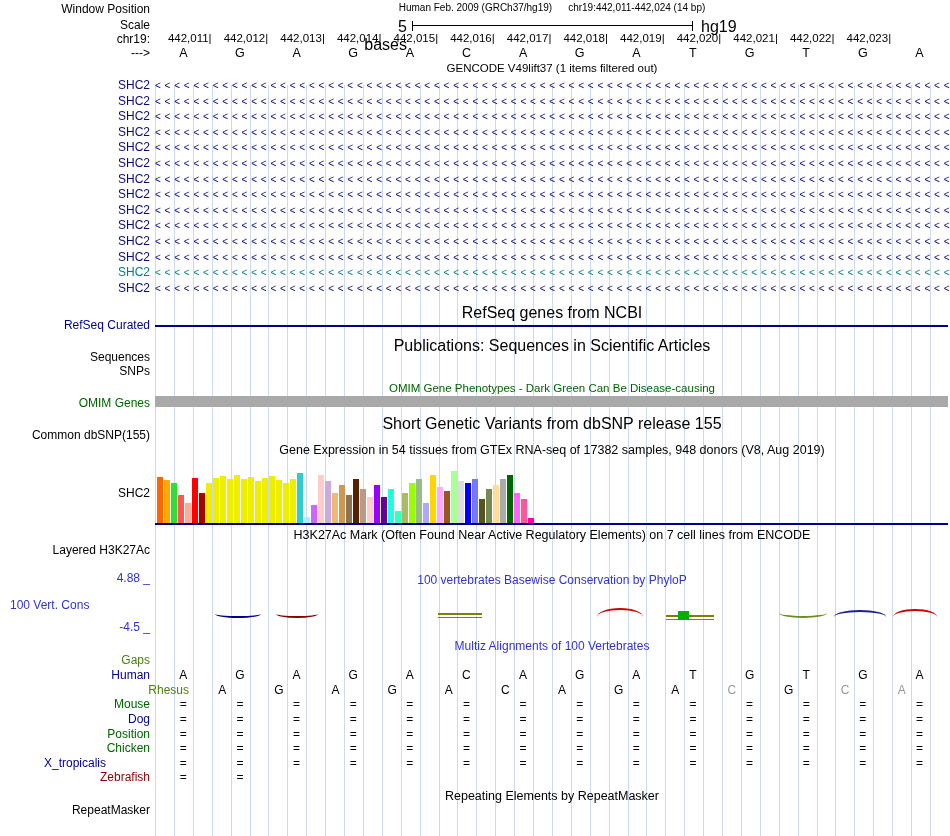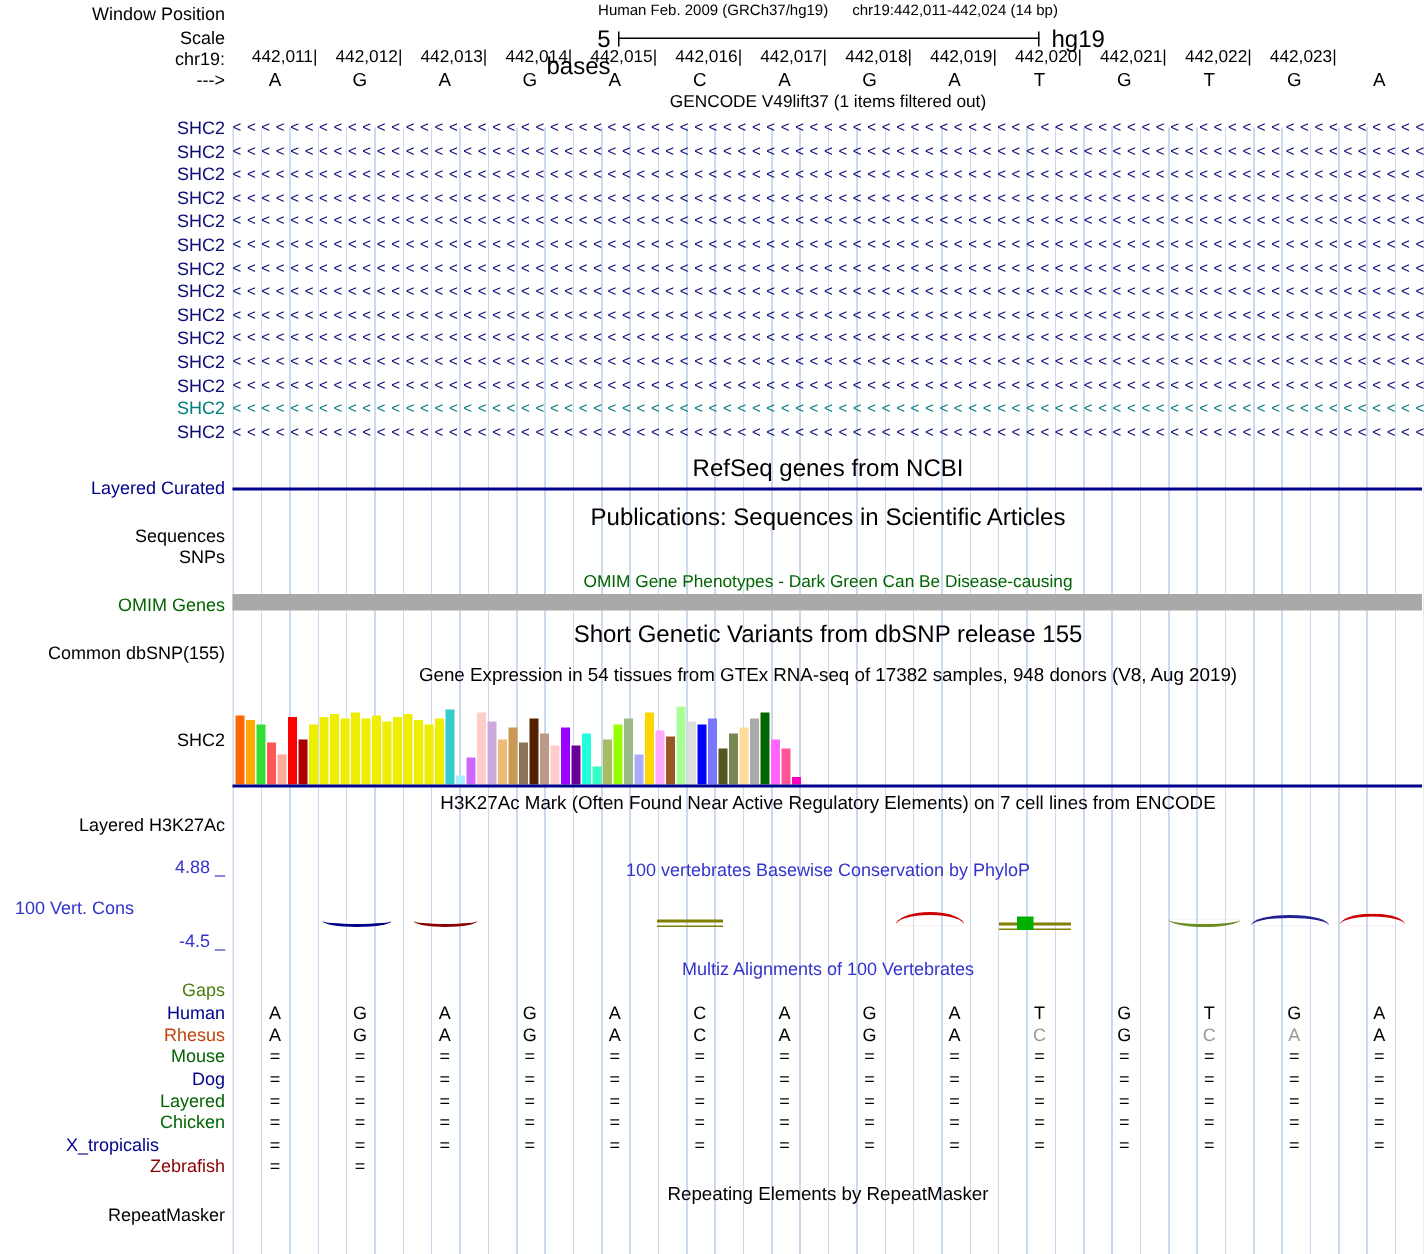--- a/index.html
+++ b/index.html
@@ -153,21 +153,21 @@
       <div class="g-label" style="color: rgb(0, 126, 126);">SHC2</div>
       <div class="arrow-line" style="color: rgb(0, 126, 126);">&lt; &lt; &lt; &lt; &lt; &lt; &lt; &lt; &lt; &lt; &lt; &lt; &lt; &lt; &lt; &lt; &lt; &lt; &lt; &lt; &lt; &lt; &lt; &lt; &lt; &lt; &lt; &lt; &lt; &lt; &lt; &lt; &lt; &lt; &lt; &lt; &lt; &lt; &lt; &lt; &lt; &lt; &lt; &lt; &lt; &lt; &lt; &lt; &lt; &lt; &lt; &lt; &lt; &lt; &lt; &lt; &lt; &lt; &lt; &lt; &lt; &lt; &lt; &lt; &lt; &lt; &lt; &lt; &lt; &lt; &lt; &lt; &lt; &lt; &lt; &lt; &lt; &lt; &lt; &lt; &lt; &lt; &lt; &lt; &lt; &lt; &lt; &lt; &lt; &lt; &lt; &lt; &lt; &lt; &lt; </div>
     </div>
     <div class="g-row">
       <div class="g-label" style="color: rgb(12, 12, 120);">SHC2</div>
       <div class="arrow-line" style="color: rgb(12, 12, 120);">&lt; &lt; &lt; &lt; &lt; &lt; &lt; &lt; &lt; &lt; &lt; &lt; &lt; &lt; &lt; &lt; &lt; &lt; &lt; &lt; &lt; &lt; &lt; &lt; &lt; &lt; &lt; &lt; &lt; &lt; &lt; &lt; &lt; &lt; &lt; &lt; &lt; &lt; &lt; &lt; &lt; &lt; &lt; &lt; &lt; &lt; &lt; &lt; &lt; &lt; &lt; &lt; &lt; &lt; &lt; &lt; &lt; &lt; &lt; &lt; &lt; &lt; &lt; &lt; &lt; &lt; &lt; &lt; &lt; &lt; &lt; &lt; &lt; &lt; &lt; &lt; &lt; &lt; &lt; &lt; &lt; &lt; &lt; &lt; &lt; &lt; &lt; &lt; &lt; &lt; &lt; &lt; &lt; &lt; &lt; </div>
     </div>
   </div>
 
 <div class="center-title t11" style="top:304px">RefSeq genes from NCBI</div>
-<div class="side-label navy" style="top:319px">Layered Curated</div>
+<div class="side-label navy" style="top:319px">RefSeq Curated</div>
 <div id="refseq-line"></div>
 
 <div class="center-title t11" style="top:337px">Publications: Sequences in Scientific Articles</div>
 <div class="side-label" style="top:351px">Sequences</div>
 <div class="side-label" style="top:365px">SNPs</div>
 
 <div class="center-title t115 dkgreen" style="top:382px">OMIM Gene Phenotypes - Dark Green Can Be Disease-causing</div>
 <div class="side-label dkgreen" style="top:397px">OMIM Genes</div>
 <div id="omim-bar"></div>
 
@@ -269,21 +269,21 @@
         <div class="cell mz-cell">G</div>
         <div class="cell mz-cell">A</div>
         <div class="cell mz-cell">T</div>
         <div class="cell mz-cell">G</div>
         <div class="cell mz-cell">T</div>
         <div class="cell mz-cell">G</div>
         <div class="cell mz-cell">A</div>
       </div>
     </div>
     <div class="mz-row">
-      <div class="mz-label" style="color: #c2410c;">Rhesus</div>
+      <div class="mz-label" style="color: #4d7c0f; margin-left: 39px;">Rhesus</div>
       <div class="mz-cells">
         <div class="cell mz-cell">A</div>
         <div class="cell mz-cell">G</div>
         <div class="cell mz-cell">A</div>
         <div class="cell mz-cell">G</div>
         <div class="cell mz-cell">A</div>
         <div class="cell mz-cell">C</div>
         <div class="cell mz-cell">A</div>
         <div class="cell mz-cell">G</div>
         <div class="cell mz-cell">A</div>
@@ -326,21 +326,21 @@
         <div class="cell mz-cell">=</div>
         <div class="cell mz-cell">=</div>
         <div class="cell mz-cell">=</div>
         <div class="cell mz-cell">=</div>
         <div class="cell mz-cell">=</div>
         <div class="cell mz-cell">=</div>
         <div class="cell mz-cell">=</div>
       </div>
     </div>
     <div class="mz-row">
-      <div class="mz-label" style="color: rgb(0, 100, 0);">Layered</div>
+      <div class="mz-label" style="color: rgb(0, 100, 0);">Position</div>
       <div class="mz-cells">
         <div class="cell mz-cell">=</div>
         <div class="cell mz-cell">=</div>
         <div class="cell mz-cell">=</div>
         <div class="cell mz-cell">=</div>
         <div class="cell mz-cell">=</div>
         <div class="cell mz-cell">=</div>
         <div class="cell mz-cell">=</div>
         <div class="cell mz-cell">=</div>
         <div class="cell mz-cell">=</div>

